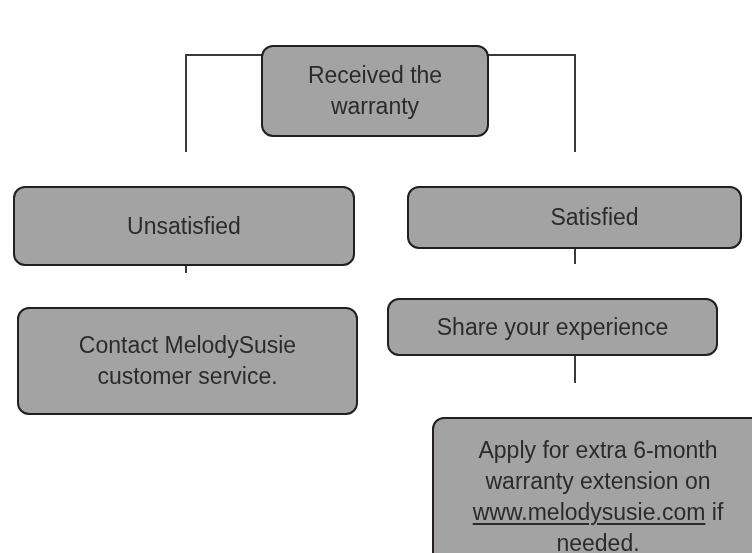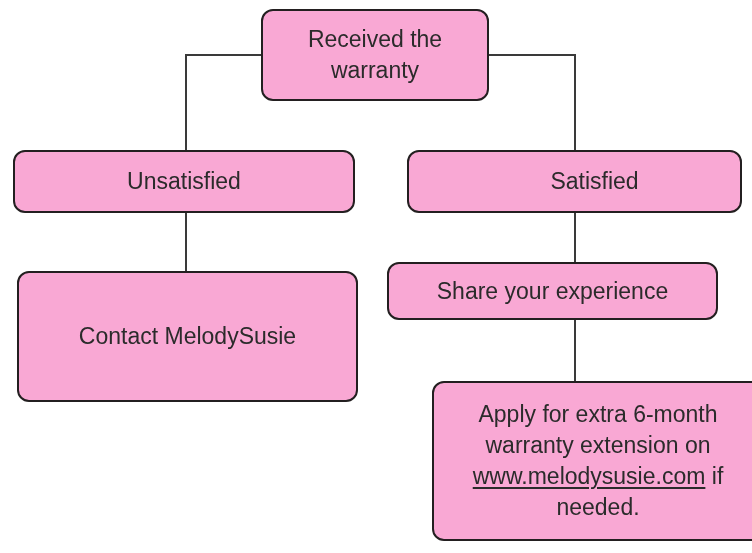--- a/index.html
+++ b/index.html
@@ -15,48 +15,49 @@
     width: 752px;
     height: 553px;
     background: #ffffff;
     overflow: hidden;
   }
   .node {
     position: absolute;
     box-sizing: border-box;
     border: 2px solid #231f20;
     border-radius: 12px;
-    background: #f9a8d4;
+    background: #a3a3a3;
     display: flex;
     align-items: center;
     justify-content: center;
     text-align: center;
     color: #2b2b2b;
     font-size: 23px;
     line-height: 31px;
     padding: 2px 8px;
     z-index: 2;
+    margin-top: 36px;
   }
   .node-text {
     display: block;
     width: 100%;
   }
   .connector {
     position: absolute;
     background: #3a3a3a;
     z-index: 1;
   }
   .connector.h { height: 2px; }
   .connector.v { width: 2px; }
 
   
   #node-root        { left: 261px; top: 9px;   width: 228px; height: 92px; }
-  #node-unsatisfied { left: 13px;  top: 150px; width: 342px; height: 63px; }
+  #node-unsatisfied { left: 13px;  top: 150px; width: 342px; height: 80px; }
   #node-satisfied   { left: 407px; top: 150px; width: 335px; height: 63px; padding-left: 48px; }
-  #node-contact     { left: 17px;  top: 271px; width: 341px; height: 131px; }
+  #node-contact     { left: 17px;  top: 271px; width: 341px; height: 108px; }
   #node-share       { left: 387px; top: 262px; width: 331px; height: 58px; }
   #node-warranty    { left: 432px; top: 381px; width: 332px; height: 160px; }
 
   
   #conn-root-left-stub   { left: 185px; top: 54px;  width: 78px;  }
   #conn-root-right-stub  { left: 487px; top: 54px;  width: 89px;  }
   #conn-left-down        { left: 185px; top: 54px;  height: 98px; }
   #conn-right-down       { left: 574px; top: 54px;  height: 98px; }
   #conn-unsat-contact    { left: 185px; top: 211px; height: 62px; }
   #conn-sat-share        { left: 574px; top: 211px; height: 53px; }
@@ -88,21 +89,21 @@
 
   <div class="node" id="node-unsatisfied">
     <span class="node-text">Unsatisfied</span>
   </div>
 
   <div class="node" id="node-satisfied">
     <span class="node-text">Satisfied</span>
   </div>
 
   <div class="node" id="node-contact">
-    <span class="node-text"><span>Contact MelodySusie</span><br></span>
+    <span class="node-text"><span>Contact MelodySusie</span><br><span>customer service.</span></span>
   </div>
 
   <div class="node" id="node-share">
     <span class="node-text">Share your experience</span>
   </div>
 
   <div class="node" id="node-warranty">
     <span class="node-text"><span>Apply for extra 6-month warranty extension on </span><span class="link-text">www.melodysusie.com</span><span> if needed.</span></span>
   </div>
 

